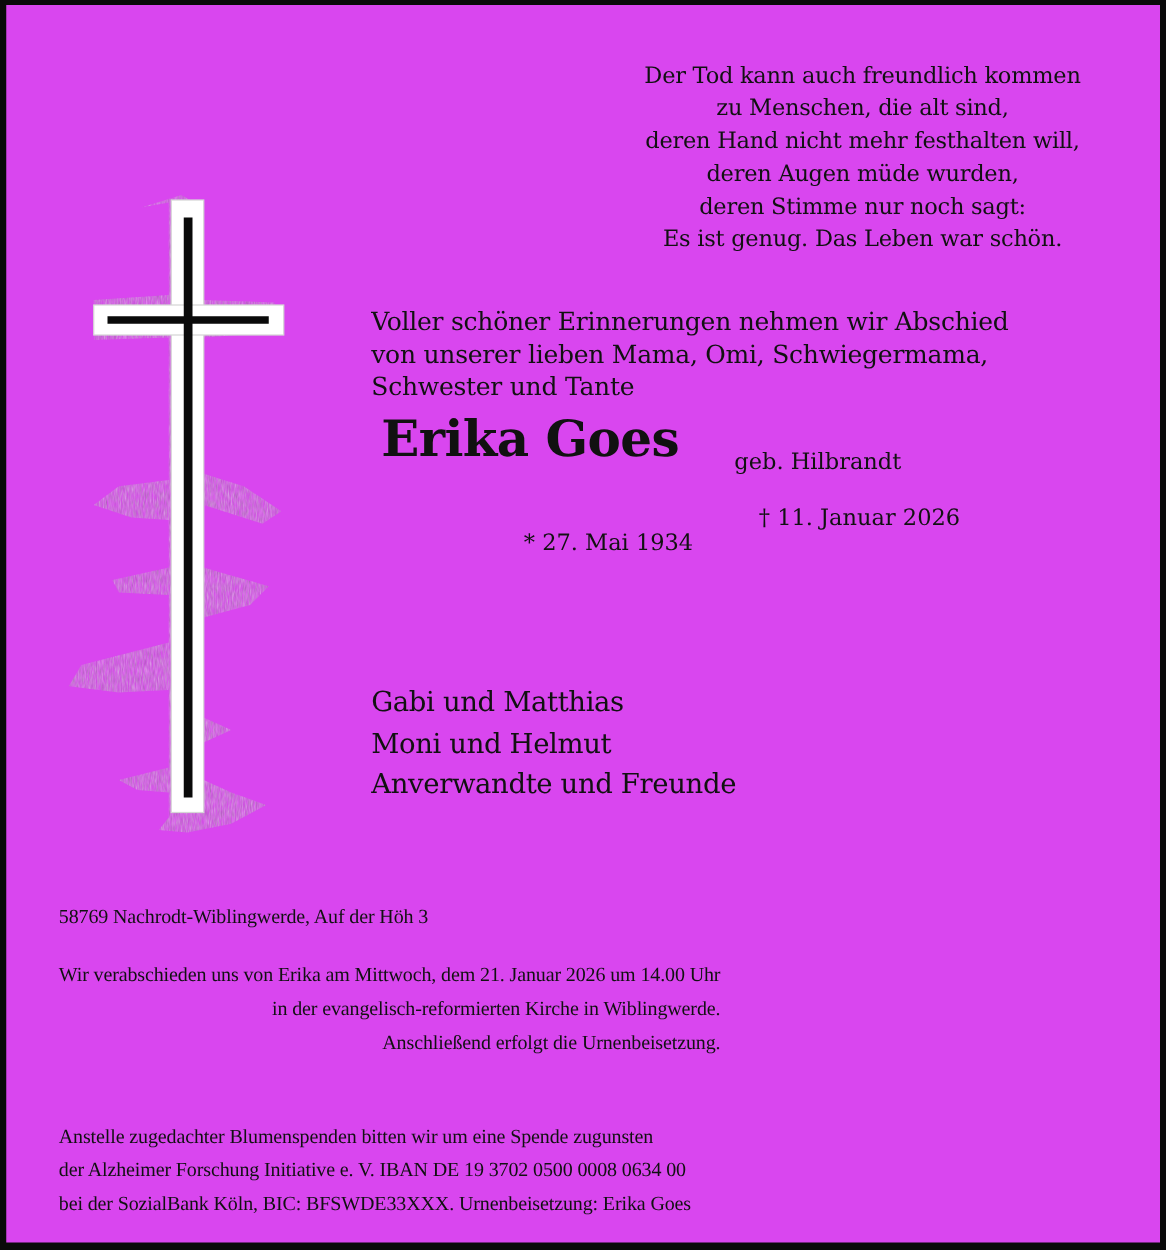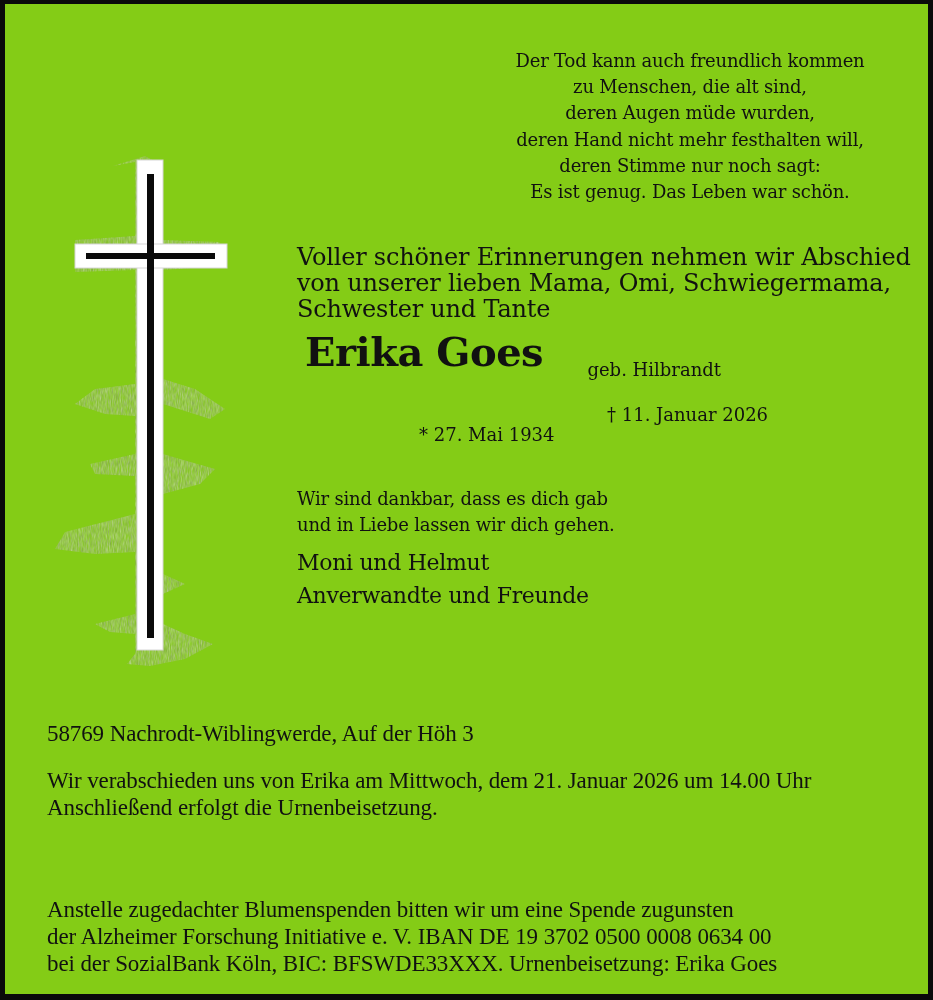--- a/index.html
+++ b/index.html
@@ -4,30 +4,30 @@
   <style>
     html, body { margin: 0; padding: 0; }
     body {
       width: 933px; height: 1000px; background: #0a0a0a;
       position: relative; overflow: hidden;
       font-family: "DejaVu Serif", "Liberation Serif", serif;
       color: #111;
     }
     .page {
       position: absolute; left: 5px; top: 4px; width: 923px; height: 990px;
-      background: #84cc16;
+      background: #d946ef;
     }
     .abs { position: absolute; }
     .poem {
       left: 470px; top: 44px; width: 430px; text-align: center;
       font-size: 18px; line-height: 26.2px; letter-spacing: -0.2px;
     }
     .poem div { white-space: nowrap; }
     .intro {
-      left: 292px; top: 240px; font-size: 24px; line-height: 26.2px; letter-spacing: -0.2px;
+      left: 292px; top: 240px; font-size: 20px; line-height: 26.2px; letter-spacing: -0.2px;
     }
     .intro div { white-space: nowrap; }
     .name {
       left: 292px; top: 322px; width: 610px; 
       font-size: 40px; font-weight: bold; letter-spacing: -0.5px; line-height: 52px;
       padding-right: 2px;
     }
     .name span { display: inline-block; margin-left: 8px; }
     .maiden {
       left: 470px; top: 353px; width: 246px; text-align: right; font-size: 18px; line-height: 26px;
@@ -38,25 +38,25 @@
     .thanks {
       left: 292px; top: 482px; font-size: 18px; line-height: 26px; letter-spacing: -0.2px;
     }
     .thanks div { white-space: nowrap; }
     .mourners {
       left: 292px; top: 543px; font-size: 22px; line-height: 32.5px; letter-spacing: -0.3px;
     }
     .mourners div { white-space: nowrap; }
     .footer {
       left: 42px; font-family: "Liberation Serif", "DejaVu Serif", serif;
-      font-size: 23px; line-height: 27px; letter-spacing: -0.1px;
+      font-size: 16px; line-height: 27px; letter-spacing: -0.1px;
     }
     .footer div { white-space: nowrap; }
     .address { top: 716px; }
-    .service { top: 763px; }
+    .service { top: 763px; text-align: right; }
     .donation { top: 866px; margin-top: 26px; }
     .cross-wrap { left: 30px; top: 150px; width: 250px; height: 540px; }
   </style>
 </head>
 <body>
 
 <div class="page">
 
   <div class="abs cross-wrap">
     <svg width="250" height="540" viewBox="0 0 250 540">
@@ -80,54 +80,52 @@
       <rect x="103" y="91" width="24" height="22" fill="#ffffff"></rect>
 
       <rect x="112" y="20" width="7" height="464" fill="#0a0a0a"></rect>
       <rect x="51" y="99" width="129" height="6" fill="#0a0a0a"></rect>
     </svg>
   </div>
 
   <div class="abs poem">
     <div>Der Tod kann auch freundlich kommen</div>
     <div>zu Menschen, die alt sind,</div>
+    <div>deren Hand nicht mehr festhalten will,</div>
     <div>deren Augen müde wurden,</div>
-    <div>deren Hand nicht mehr festhalten will,</div>
     <div>deren Stimme nur noch sagt:</div>
     <div>Es ist genug. Das Leben war schön.</div>
   </div>
 
   <div class="abs intro">
     <div>Voller schöner Erinnerungen nehmen wir Abschied</div>
     <div>von unserer lieben Mama, Omi, Schwiegermama,</div>
     <div>Schwester und Tante</div>
   </div>
 
   <div class="abs name">
     <span>Erika Goes</span>
   </div>
   <div class="abs maiden">geb. Hilbrandt</div>
 
   <div class="abs birth">* 27. Mai 1934</div>
   <div class="abs death">† 11. Januar 2026</div>
 
-  <div class="abs thanks">
-    <div>Wir sind dankbar, dass es dich gab</div>
-    <div>und in Liebe lassen wir dich gehen.</div>
-  </div>
 
   <div class="abs mourners">
+    <div>Gabi und Matthias</div>
     <div>Moni und Helmut</div>
     <div>Anverwandte und Freunde</div>
   </div>
 
   <div class="abs footer address">58769 Nachrodt-Wiblingwerde, Auf der Höh 3</div>
 
   <div class="abs footer service">
     <div>Wir verabschieden uns von Erika am Mittwoch, dem 21. Januar 2026 um 14.00 Uhr</div>
+    <div>in der evangelisch-reformierten Kirche in Wiblingwerde.</div>
     <div>Anschließend erfolgt die Urnenbeisetzung.</div>
   </div>
 
   <div class="abs footer donation">
     <div>Anstelle zugedachter Blumenspenden bitten wir um eine Spende zugunsten</div>
     <div>der Alzheimer Forschung Initiative e. V. IBAN DE 19 3702 0500 0008 0634 00</div>
     <div>bei der SozialBank Köln, BIC: BFSWDE33XXX. Urnenbeisetzung: Erika Goes</div>
   </div>
 
 </div>

